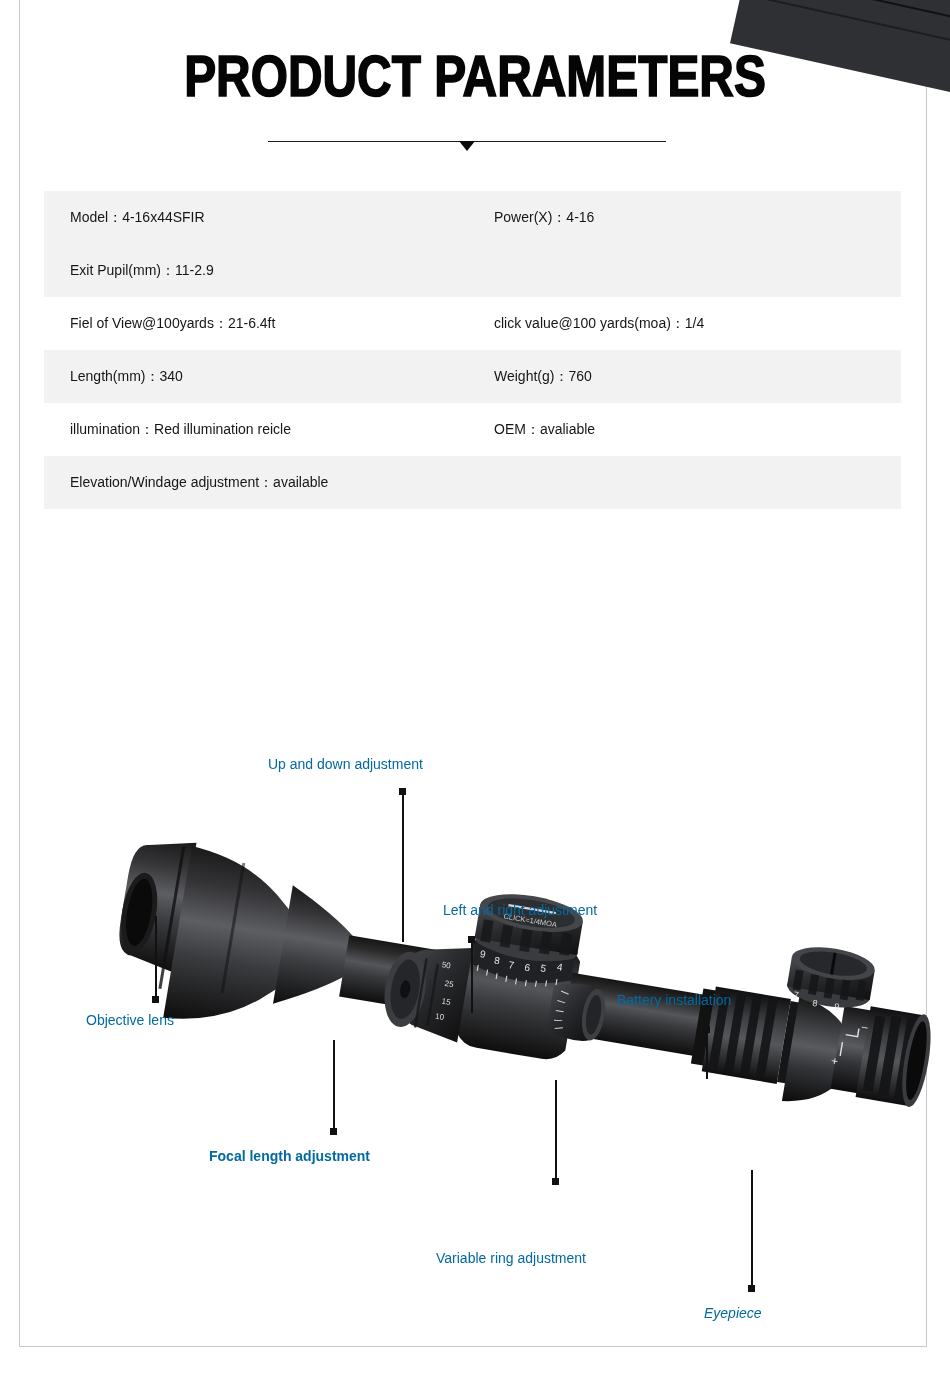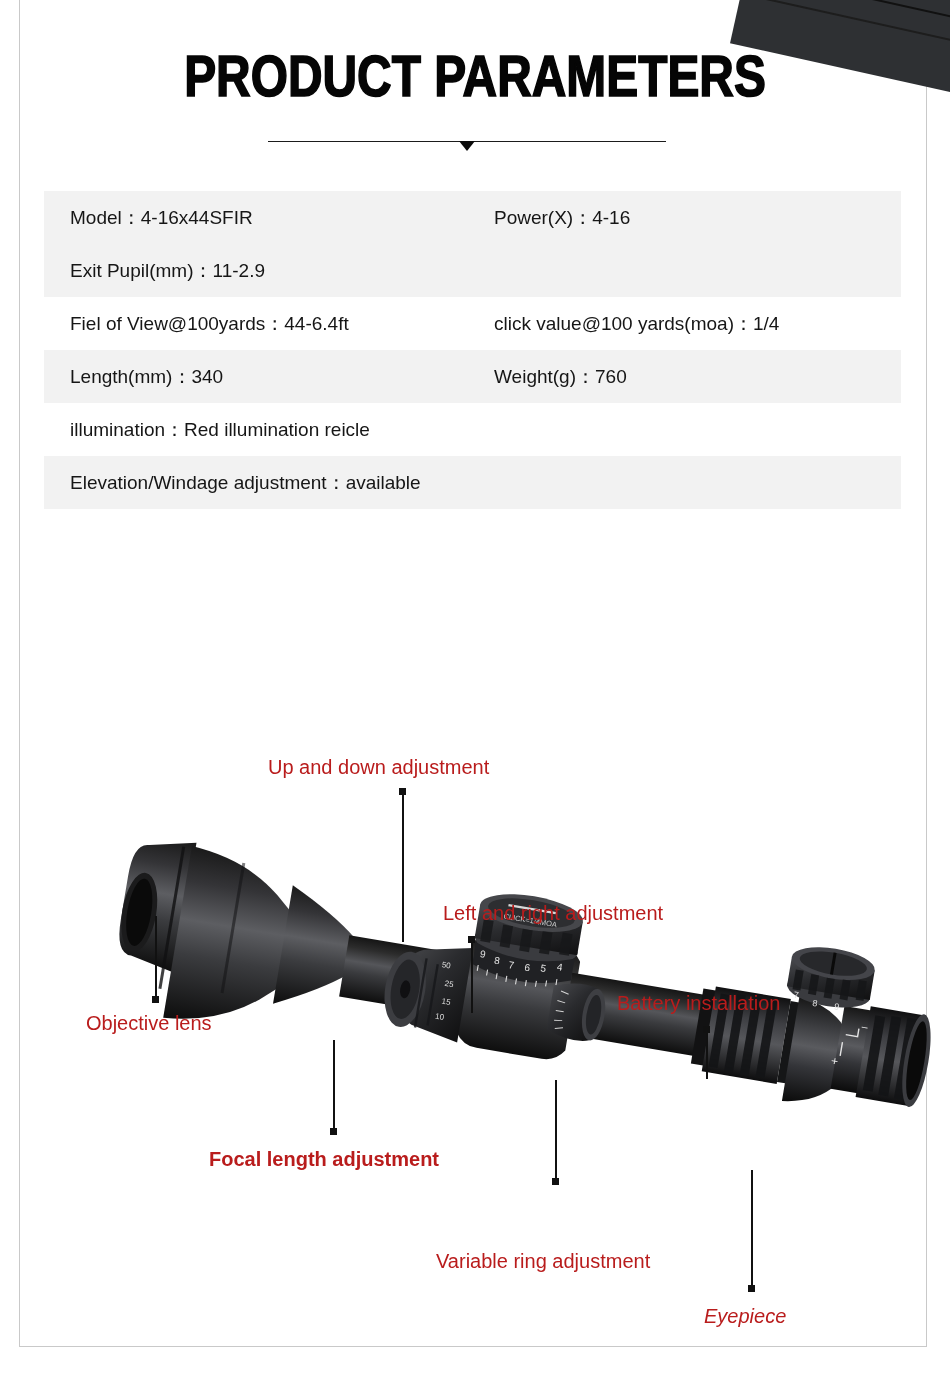--- a/index.html
+++ b/index.html
@@ -29,30 +29,30 @@
   
   #divider{position:absolute;left:268px;top:141px;width:398px;height:1px;background:#1b1b1b;}
   #divider-arrow{position:absolute;left:459px;top:141px;width:0;height:0;
                  border-left:8px solid transparent;border-right:8px solid transparent;
                  border-top:10px solid #0b0b0b;}
 
   
   #spec-table{position:absolute;left:44px;top:191px;width:857px;}
   .spec-row{display:flex;align-items:center;height:53px;box-sizing:border-box;padding-left:26px;}
   .spec-row.alt{background:#f2f2f2;}
-  .spec-cell{font-size:19px;color:#161616;white-space:nowrap;
+  .spec-cell{font-size:14px;color:#161616;white-space:nowrap;
              font-family:"Liberation Sans", sans-serif;}
   .spec-cell.c1{width:424px;flex:0 0 424px;}
   .spec-cell.c2{flex:1 1 auto;}
   .spec-cell.full{flex:1 1 auto;}
 
   
   #diagram{position:absolute;left:0;top:700px;width:950px;height:660px;}
 
-  .callout-label{position:absolute;font-size:20px;color:#b91c1c;white-space:nowrap;
+  .callout-label{position:absolute;font-size:14px;color:#0369a1;white-space:nowrap;
                  font-family:"Liberation Sans", sans-serif;}
   .leader{position:absolute;background:#111;}
   .leader.v{width:1.6px;}
   .leader.dot{width:7px;height:7px;}
 
   
   #scope{position:absolute;left:0;top:0;width:950px;height:660px;}
 </style>
 </head>
 <body>
@@ -76,31 +76,32 @@
     <div class="spec-cell c1">Model：4-16x44SFIR</div>
     <div class="spec-cell c2">Power(X)：4-16</div>
   </div>
 
 
   <div class="spec-row alt">
     <div class="spec-cell c1">Exit Pupil(mm)：11-2.9</div>
   </div>
 
   <div class="spec-row">
-    <div class="spec-cell c1">Fiel of View@100yards：44-6.4ft</div>
+    <div class="spec-cell c1">Fiel of View@100yards：21-6.4ft</div>
     <div class="spec-cell c2">click value@100 yards(moa)：1/4</div>
   </div>
 
   <div class="spec-row alt">
     <div class="spec-cell c1">Length(mm)：340</div>
     <div class="spec-cell c2">Weight(g)：760</div>
   </div>
 
   <div class="spec-row">
     <div class="spec-cell c1">illumination：Red illumination reicle</div>
+    <div class="spec-cell c2">OEM：avaliable</div>
   </div>
 
   <div class="spec-row alt">
     <div class="spec-cell full">Elevation/Windage adjustment：available</div>
   </div>
 
 </div>
 
 <div id="diagram">
 

